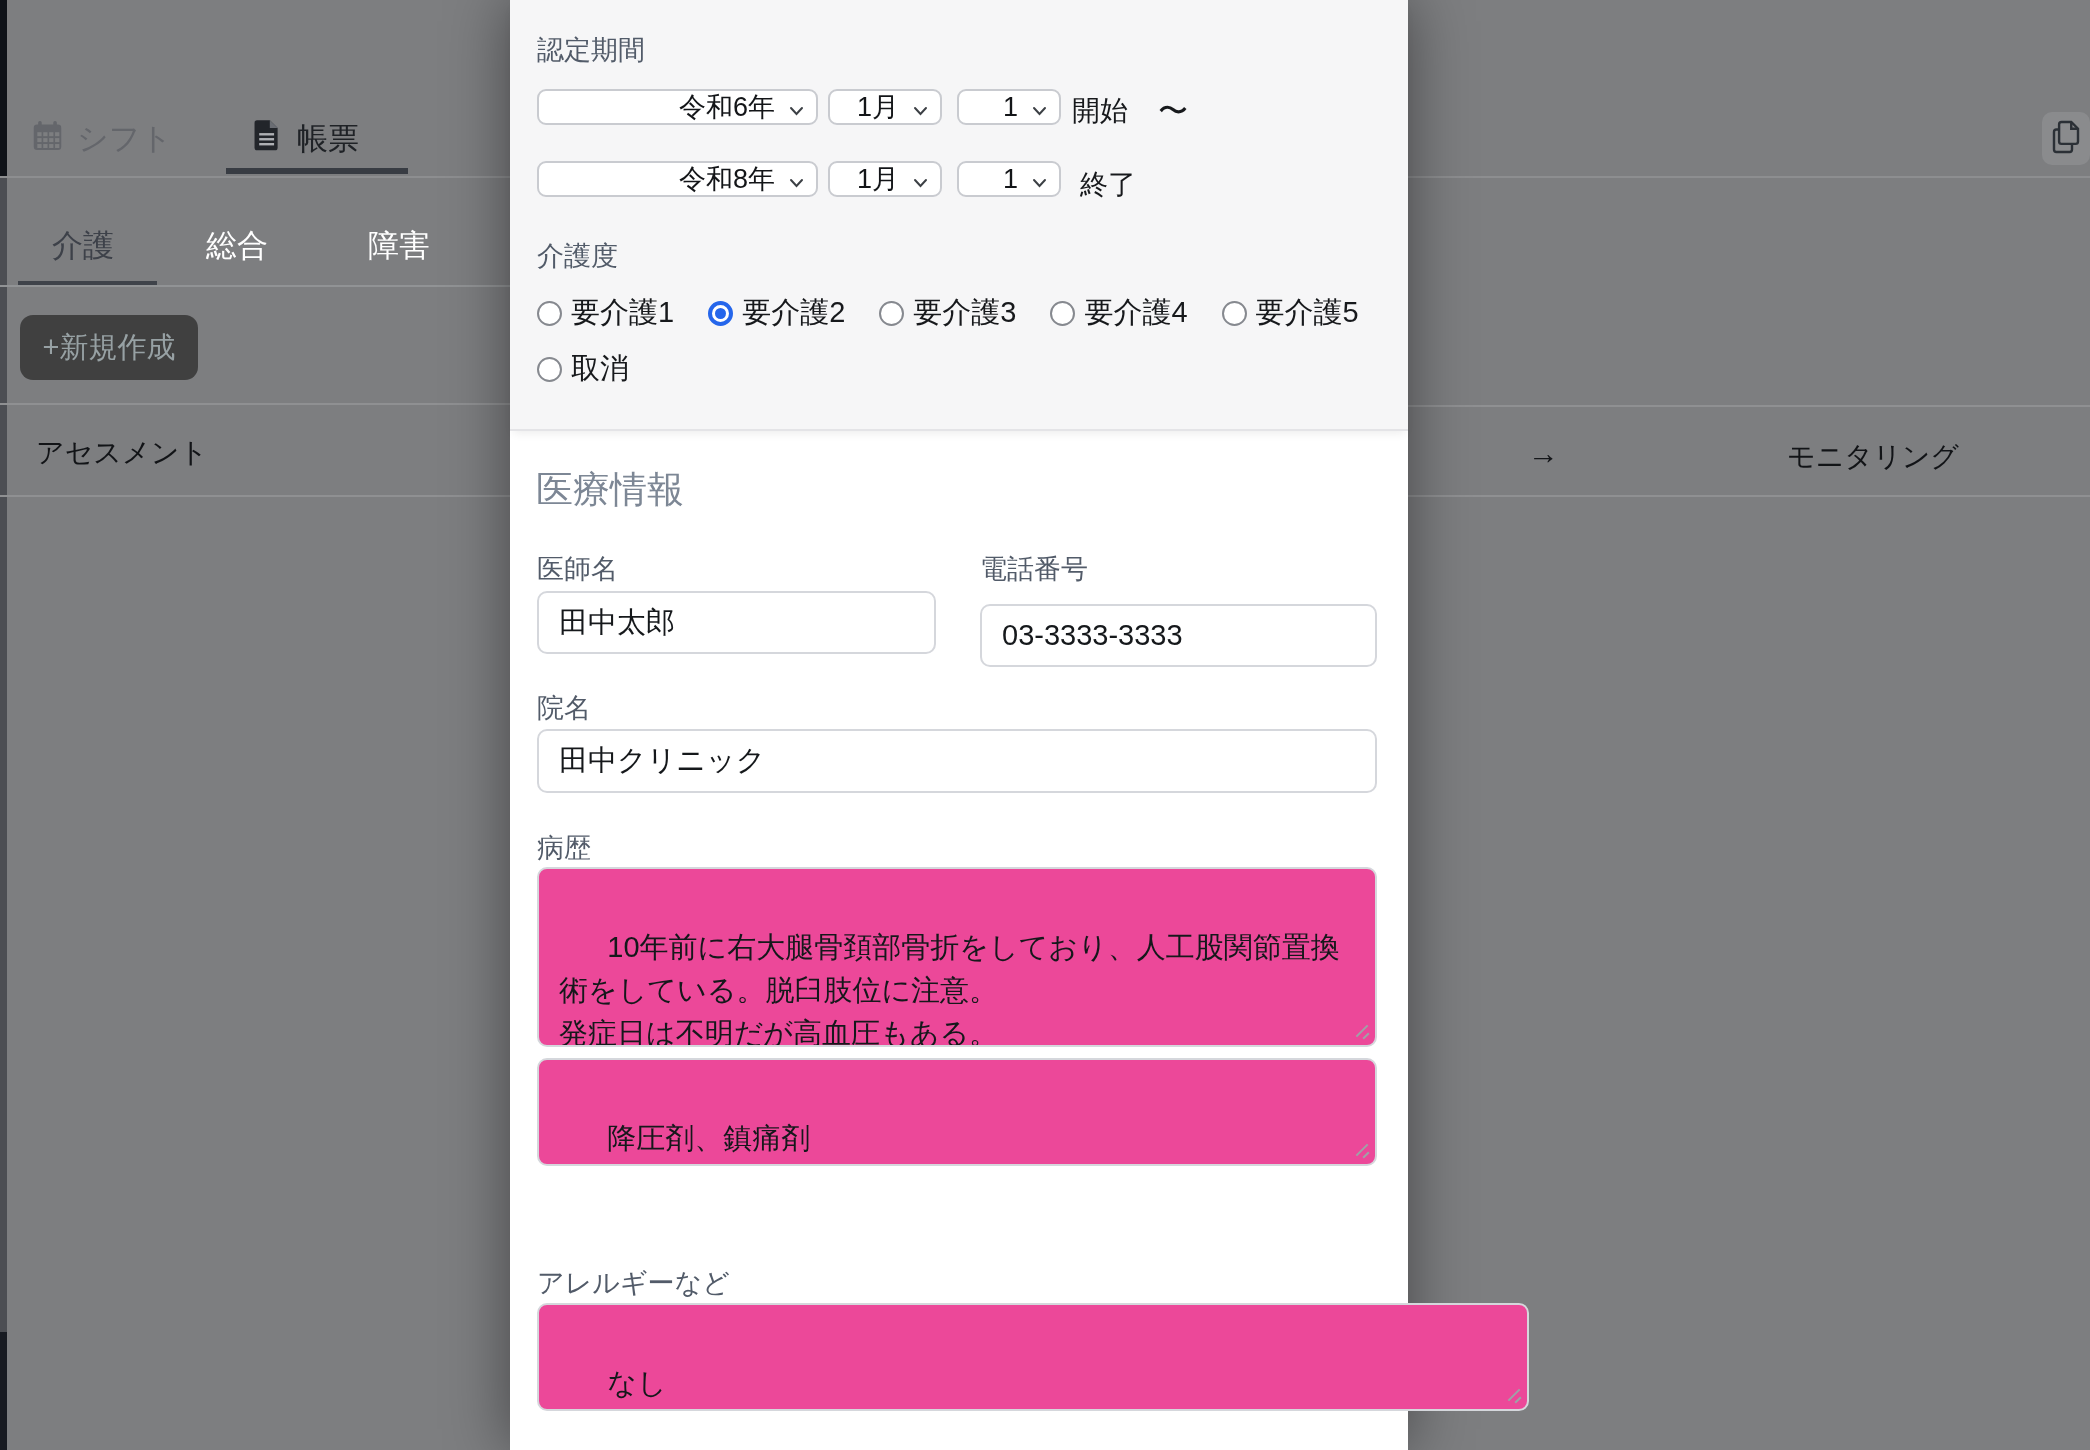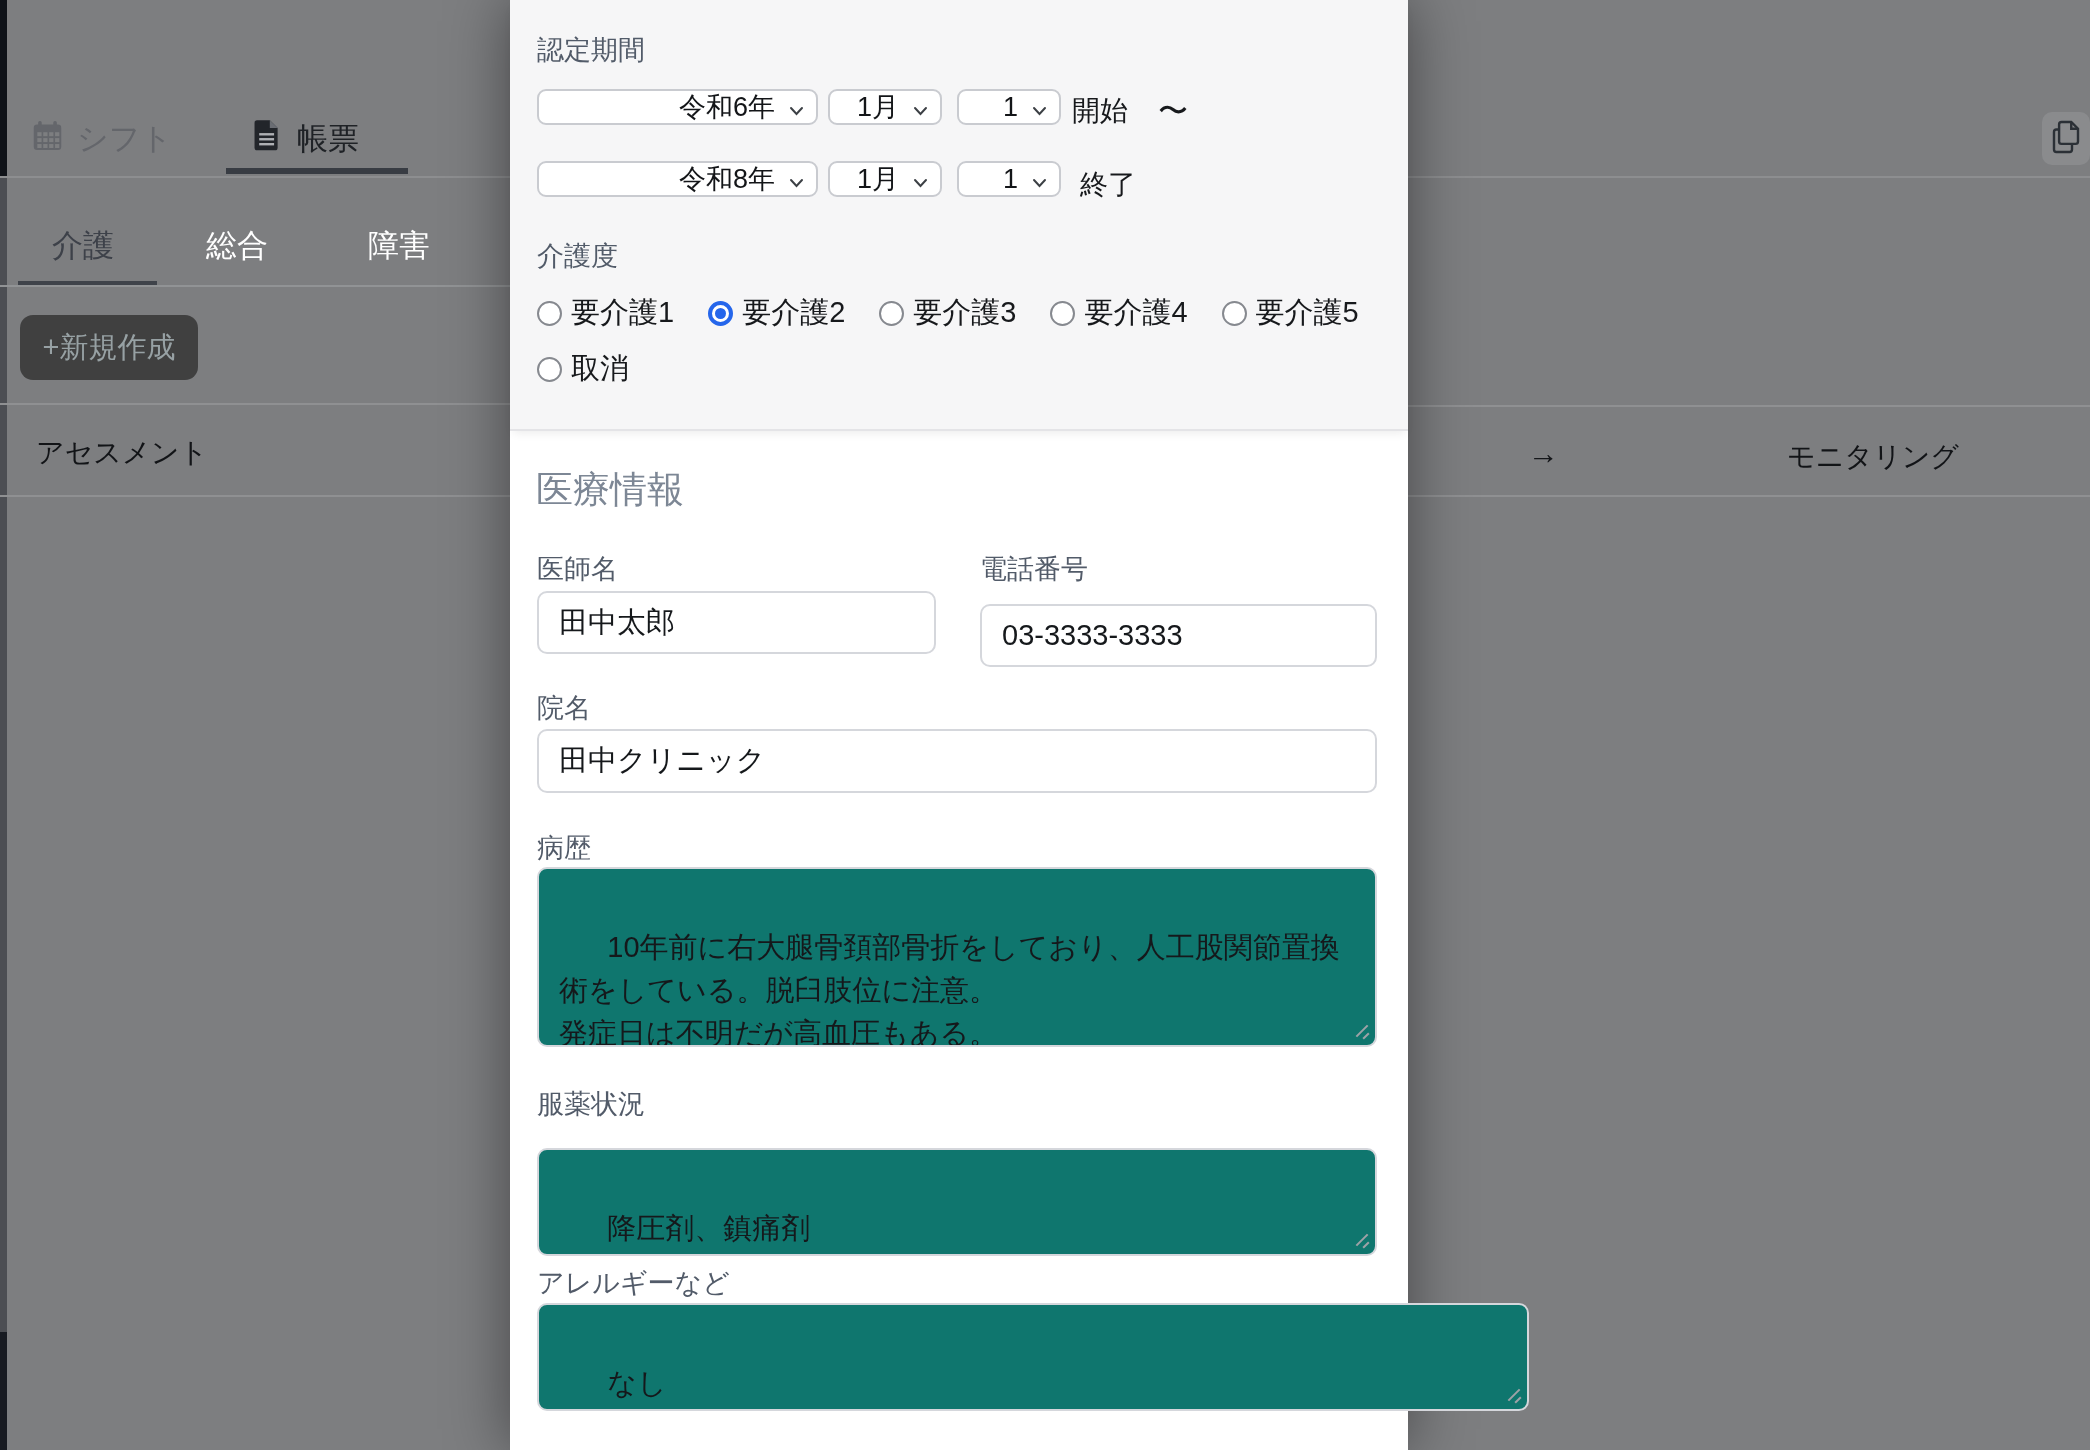--- a/index.html
+++ b/index.html
@@ -52,21 +52,21 @@
   .radio-wrap{left:27px;top:293px;width:850px;display:flex;flex-wrap:wrap;column-gap:34px;row-gap:16px;}
   .radio-item{display:flex;align-items:center;gap:9px;}
   .radio{width:25px;height:25px;border-radius:50%;box-sizing:border-box;background:#fff;border:2px solid #86898f;}
   .radio.selected{border:4px solid #2566eb;display:flex;align-items:center;justify-content:center;}
   .radio-dot{width:11px;height:11px;border-radius:50%;background:#2566eb;}
   .radio-label{font-size:29px;color:#17191c;}
 
   .text-input{position:absolute;background:#fff;border:2px solid #d5d7dc;border-radius:10px;
     box-sizing:border-box;font-size:29px;color:#15181b;padding:0 0 0 20px;
     font-family:"Liberation Sans","DejaVu Sans",sans-serif;}
-  .text-area{position:absolute;background:#0f766e;border:2px solid #d5d7dc;border-radius:10px;
+  .text-area{position:absolute;background:#ec4899;border:2px solid #d5d7dc;border-radius:10px;
     box-sizing:border-box;font-size:29px;color:#15181b;padding:14px 20px;line-height:43px;
     white-space:pre-wrap;overflow:hidden;}
   .resize-handle{position:absolute;right:6px;bottom:6px;width:16px;height:16px;}
   .resize-handle span{position:absolute;background:#9fa2a7;height:2px;transform:rotate(-45deg);}
   .resize-handle .l1{width:16px;right:-1px;top:7px;}
   .resize-handle .l2{width:8px;right:-1px;top:12px;}
   .chev{flex:0 0 auto;}
 </style>
 </head>
 <body>
@@ -235,21 +235,21 @@
     <input class="text-input" style="left: 27px; top: 729px; width: 840px; height: 64px;" value="田中クリニック">
 
     <div class="abs field-label" style="left:27px;top:830px;">病歴</div>
     <div class="text-area" style="left:27px;top:867px;width:840px;height:180px;">
       <span>10年前に右大腿骨頚部骨折をしており、人工股関節置換術をしている。脱臼肢位に注意。
 発症日は不明だが高血圧もある。</span>
       <span class="resize-handle"><span class="l1"></span><span class="l2"></span></span>
     </div>
 
     <div class="abs field-label" style="left:27px;top:1086px;">服薬状況</div>
-    <div class="text-area" style="left:27px;top:1148px;width:840px;height:108px;">
+    <div class="text-area" style="left:27px;top:1058px;width:840px;height:108px;">
       <span>降圧剤、鎮痛剤</span>
       <span class="resize-handle"><span class="l1"></span><span class="l2"></span></span>
     </div>
 
     <div class="abs field-label" style="left:27px;top:1265px;">アレルギーなど</div>
     <div class="text-area" style="left:27px;top:1303px;width:992px;height:108px;">
       <span>なし</span>
       <span class="resize-handle"><span class="l1"></span><span class="l2"></span></span>
     </div>
   </div>

